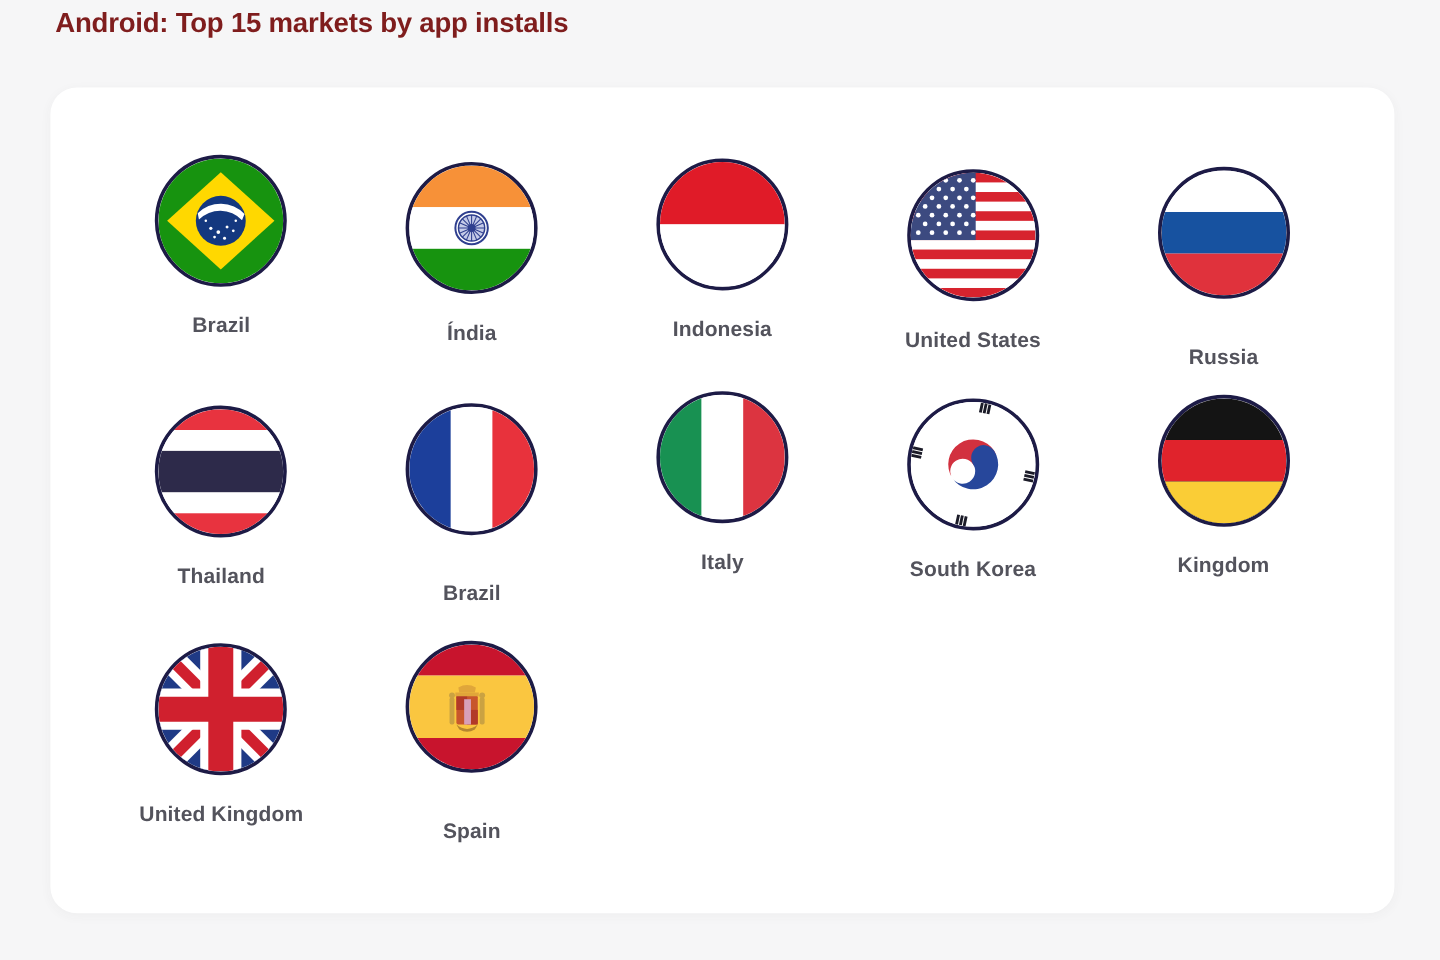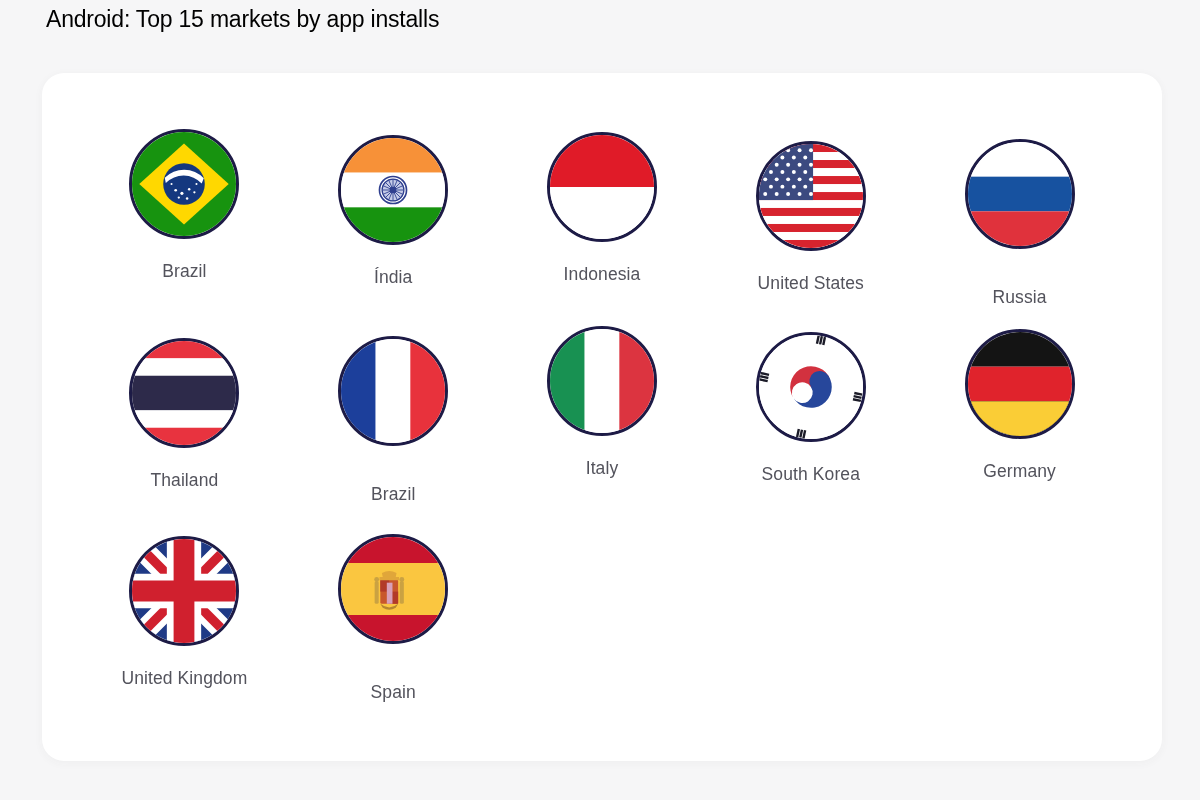--- a/index.html
+++ b/index.html
@@ -14,42 +14,43 @@
   #page {
     position: relative;
     width: 1200px; height: 800px;
     background: #f6f6f7;
     overflow: hidden;
   }
   #page-title {
     position: absolute;
     left: 46px; top: 6px;
     font-size: 23px;
-    font-weight: normal;
-    color: #000000;
+    font-weight: bold;
+    color: #7f1d1d;
     letter-spacing: -0.2px;
     white-space: nowrap;
   }
   #card {
     position: absolute;
     left: 42px; top: 73px;
     width: 1120px; height: 688px;
     background: #ffffff;
     border-radius: 22px;
     box-shadow: 0 2px 10px rgba(60,60,80,0.045);
   }
   #grid {
     position: absolute;
     left: 0; top: 0; right: 0; bottom: 0;
     padding: 56px 38px 40px 38px;
     display: grid;
     grid-template-columns: repeat(5, 1fr);
     grid-template-rows: repeat(3, 1fr);
     align-items: start;
     justify-items: center;
+    font-weight: bold;
   }
   .cell {
     display: flex;
     flex-direction: column;
     align-items: center;
     width: 100%;
   }
   .flag-wrap {
     width: 110px; height: 110px;
     border-radius: 50%;
@@ -287,21 +288,21 @@
 
       <div class="cell off-2">
         <div class="flag-wrap">
           <svg viewBox="0 0 100 100">
             <rect width="100" height="33.34" y="0" fill="#141414"></rect>
             <rect width="100" height="33.34" y="33.33" fill="#e0232c"></rect>
             <rect width="100" height="33.34" y="66.66" fill="#fac game"></rect>
             <rect width="100" height="33.34" y="66.66" fill="#facd36"></rect>
           </svg>
         </div>
-        <div class="cell-label">Germany</div>
+        <div class="cell-label">Kingdom</div>
       </div>
 
       <div class="cell off-3">
         <div class="flag-wrap">
           <svg viewBox="0 0 100 100">
             <rect width="100" height="100" fill="#1f3a86"></rect>
             <path d="M0,0 L100,100 M100,0 L0,100" stroke="#ffffff" stroke-width="21"></path>
             <path d="M0,0 L100,100" stroke="#d0202e" stroke-width="9"></path>
             <path d="M100,0 L0,100" stroke="#d0202e" stroke-width="9"></path>
             <path d="M50,0 L50,100 M0,50 L100,50" stroke="#ffffff" stroke-width="33"></path>

